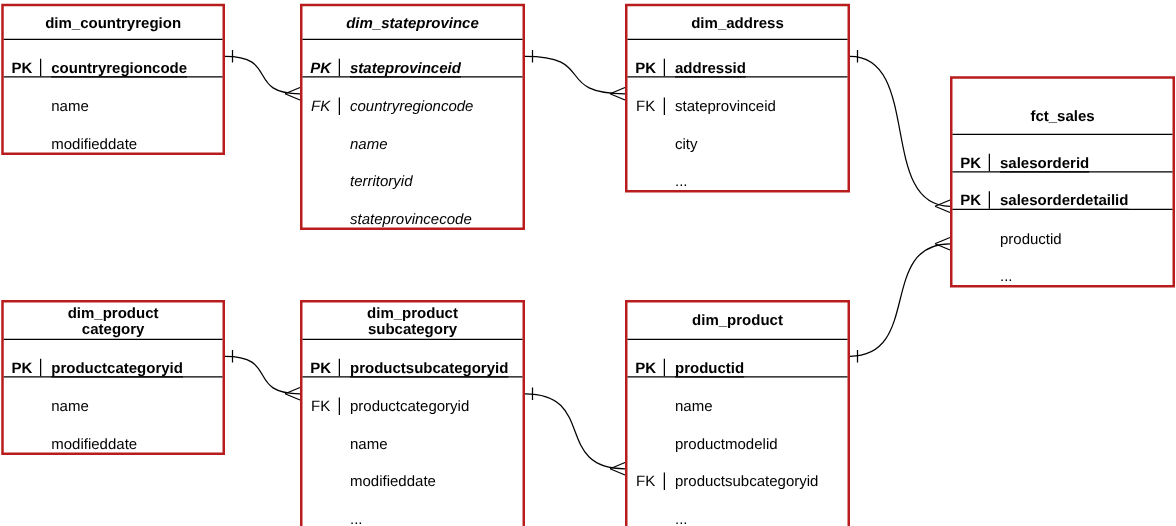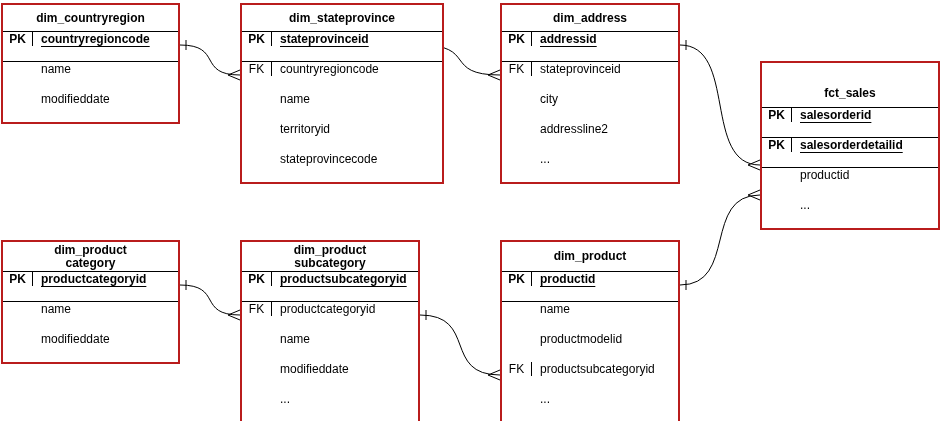--- a/index.html
+++ b/index.html
@@ -33,21 +33,21 @@
     justify-content: center;
     font-weight: bold;
     line-height: 13px;
     border-bottom: 1px solid #000000;
     box-sizing: border-box;
     text-align: center;
   }
   .entity-row {
     display: flex;
     box-sizing: border-box;
-    align-items: flex-start;
+    align-items: flex-end;
   }
   .entity-row.key-row { border-bottom: 1px solid #000000; }
   .key-cell {
     width: 30px;
     flex: 0 0 30px;
     border-right: 1px solid #000000;
     box-sizing: border-box;
     display: flex;
     align-items: center;
     justify-content: center;
@@ -114,21 +114,21 @@
       </div>
       <div class="entity-row" style="height: 30px;">
         <div class="key-cell"></div>
         <div class="field-cell">name</div>
       </div>
       <div class="entity-row" style="height: 30px;">
         <div class="key-cell"></div>
         <div class="field-cell">modifieddate</div>
       </div>
     </div>
-    <div class="entity" style="left: 240px; top: 3px; width: 204px;">
+    <div class="entity" style="left: 240px; top: 3px; width: 180px; font-style: italic;">
       <div class="entity-title" style="height: 27px;">
         <div>dim_stateprovince</div>
       </div>
       <div class="entity-row key-row" style="height: 30px;">
         <div class="key-cell pk">PK</div>
         <div class="field-cell pk-field">stateprovinceid</div>
       </div>
       <div class="entity-row" style="height: 30px;">
         <div class="key-cell">FK</div>
         <div class="field-cell">countryregioncode</div>
@@ -154,24 +154,20 @@
         <div class="key-cell pk">PK</div>
         <div class="field-cell pk-field">addressid</div>
       </div>
       <div class="entity-row" style="height: 30px;">
         <div class="key-cell">FK</div>
         <div class="field-cell">stateprovinceid</div>
       </div>
       <div class="entity-row" style="height: 30px;">
         <div class="key-cell"></div>
         <div class="field-cell">city</div>
-      </div>
-      <div class="entity-row" style="height: 30px;">
-        <div class="key-cell"></div>
-        <div class="field-cell">addressline2</div>
       </div>
       <div class="entity-row" style="height: 30px;">
         <div class="key-cell"></div>
         <div class="field-cell">...</div>
       </div>
     </div>
     <div class="entity" style="left: 760px; top: 61px; width: 180px;">
       <div class="entity-title" style="height: 29px; margin-top: 16px;">
         <div>fct_sales</div>
       </div>

